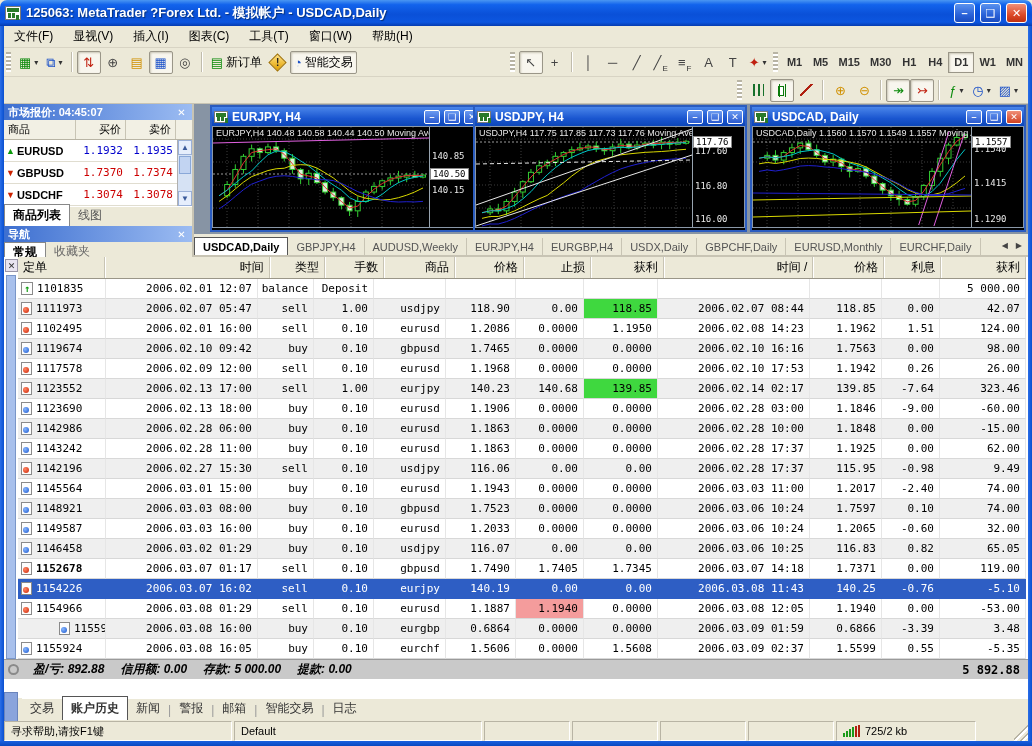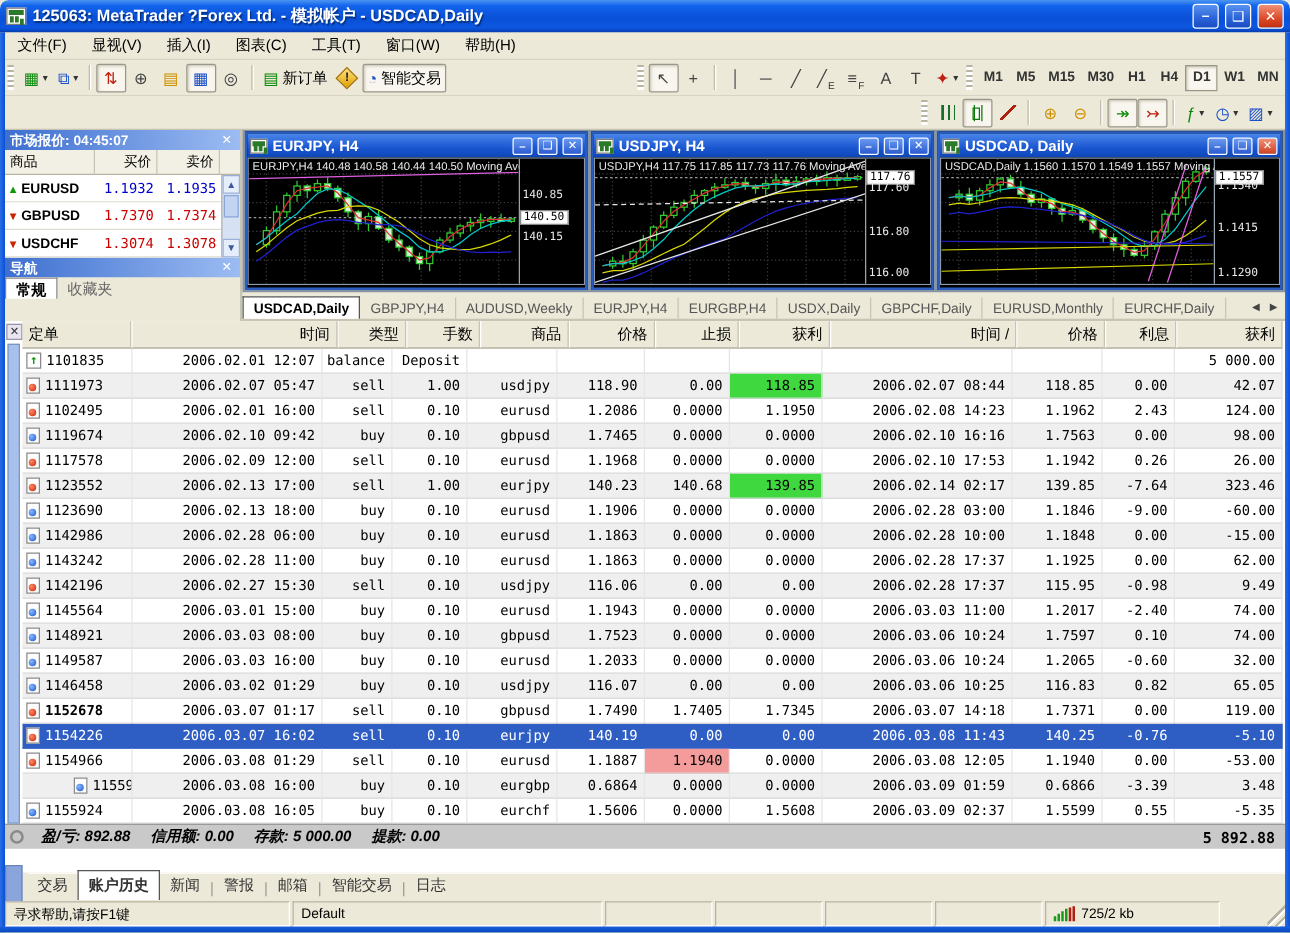--- a/index.html
+++ b/index.html
@@ -335,35 +335,39 @@
             <div class="mw-bid" style="color: rgb(204, 0, 0);">1.3074</div>
             <div class="mw-ask" style="color: rgb(204, 0, 0);">1.3078</div>
           </div>
         </div>
       <div class="mw-scroll">
         <div class="sbtn">▲</div>
         <div class="sthumb"></div>
         <div style="flex:1"></div>
         <div class="sbtn">▼</div>
       </div>
+      <div class="mw-tabs" id="mw-tabs">
+          <div class="mwtab active">商品列表</div>
+          <div class="mwtab">线图</div>
+        </div>
     </div>
     <div>
       <div class="panel-title">
         <span>导航</span>
         <span class="px">✕</span>
       </div>
       <div class="nav-tabs" id="nav-tabs">
           <div class="navtab active">常规</div>
           <div class="navtab">收藏夹</div>
         </div>
     </div>
   </div>
 
   <div class="workspace" id="workspace">
-      <div class="chartwin" style="left: 2px; width: 274px;">
+      <div class="chartwin" style="left: 16px; width: 274px;">
         <div class="cw-title">
           <div class="app-icon"></div>
           <span class="ttl">EURJPY, H4</span>
           <div class="cwbtn">–</div>
           <div class="cwbtn">❑</div>
           <div class="cwbtn">✕</div>
         </div>
         <div class="cw-body">
           <div class="cw-plot"><div class="cw-overlay">EURJPY,H4  140.48 140.58 140.44 140.50  Moving Average ◎</div><svg width="216" height="100">
               <rect x="0" y="0" width="216" height="100" fill="#000"></rect>
@@ -700,21 +704,21 @@
             </div>
             <div class="cell c1" style="width: 152px;">2006.02.01 16:00</div>
             <div class="cell c2" style="width: 56px;">sell</div>
             <div class="cell c3" style="width: 60px;">0.10</div>
             <div class="cell c4" style="width: 72px;">eurusd</div>
             <div class="cell c5" style="width: 70px;">1.2086</div>
             <div class="cell c6" style="width: 68px;">0.0000</div>
             <div class="cell c7" style="width: 74px;">1.1950</div>
             <div class="cell c8" style="width: 152px;">2006.02.08 14:23</div>
             <div class="cell c9" style="width: 72px;">1.1962</div>
-            <div class="cell c10" style="width: 58px;">2.43</div>
+            <div class="cell c10" style="width: 58px;">1.51</div>
             <div class="cell c11" style="width: 86px;">124.00</div>
           </div>
           <div class="trow">
             <div class="cell c0" style="width: 88px;">
               <span class="doc-ic buy"></span>
               <span>1119674</span>
             </div>
             <div class="cell c1" style="width: 152px;">2006.02.10 09:42</div>
             <div class="cell c2" style="width: 56px;">buy</div>
             <div class="cell c3" style="width: 60px;">0.10</div>

